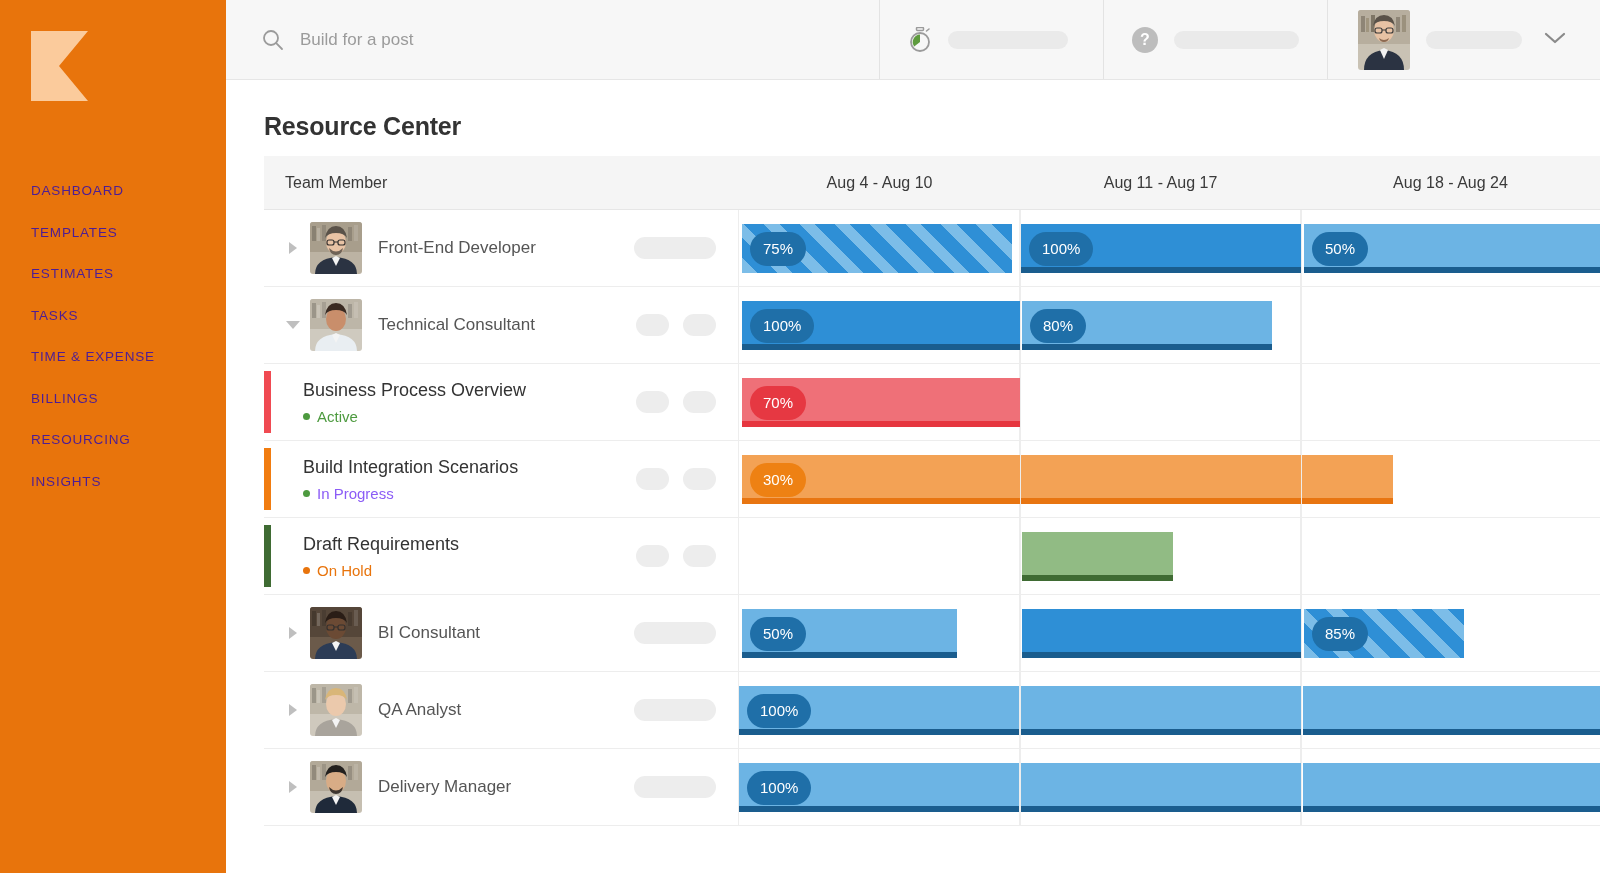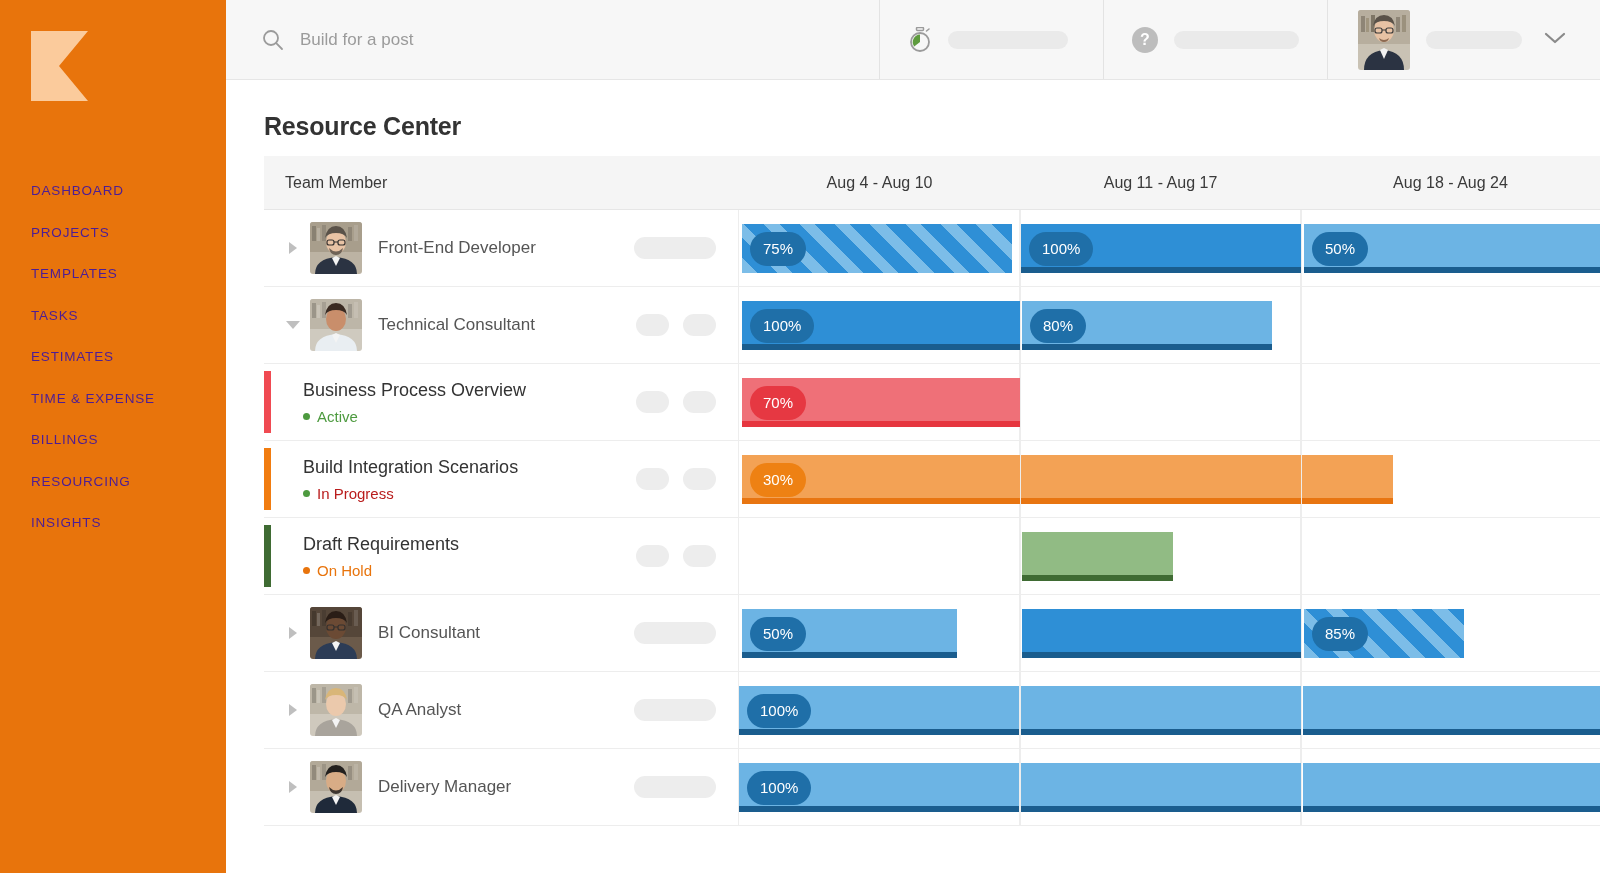--- a/index.html
+++ b/index.html
@@ -244,24 +244,23 @@
 <div class="app">
 
   <div class="sidebar">
     <div class="logo">
       <svg width="57" height="70" viewBox="0 0 57 70">
         <path d="M0,0 L57,0 L28,35 L57,70 L0,70 Z" fill="#FBCB9C"></path>
       </svg>
     </div>
     <nav class="nav">
       <a class="nav-item">DASHBOARD</a>
-      <a class="nav-item">PROJECTS</a>
       <a class="nav-item">TEMPLATES</a>
+      <a class="nav-item">ESTIMATES</a>
       <a class="nav-item">TASKS</a>
-      <a class="nav-item">ESTIMATES</a>
       <a class="nav-item">TIME &amp; EXPENSE</a>
       <a class="nav-item">BILLINGS</a>
       <a class="nav-item">RESOURCING</a>
       <a class="nav-item">INSIGHTS</a>
     </nav>
   </div>
 
   <div class="main">
 
     <div class="topbar">
@@ -475,21 +474,21 @@
               <span class="gl" style="left:562px"></span>
             </div>
           </div>
           <div class="row row-task">
             <div class="cell-member">
               <span class="accent" style="background:#F17C10"></span>
        <span class="t-text">
          <span class="t-name">Build Integration Scenarios</span>
          <span class="t-status">
            <span class="dot" style="background:#4D9A3F"></span>
-           <span style="color:#b91c1c">In Progress</span>
+           <span style="color:#8b5cf6">In Progress</span>
          </span>
        </span>
        <span class="m-right">
          <span class="pill-sm"></span>
                 <span class="pill-sm"></span>
        </span>
             </div>
             <div class="cell-week"></div>
             <div class="cell-week"></div>
             <div class="cell-week-last"></div>

